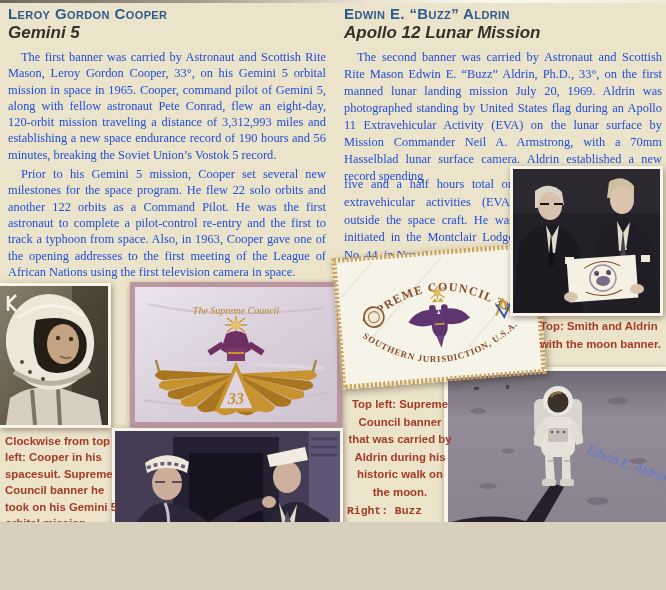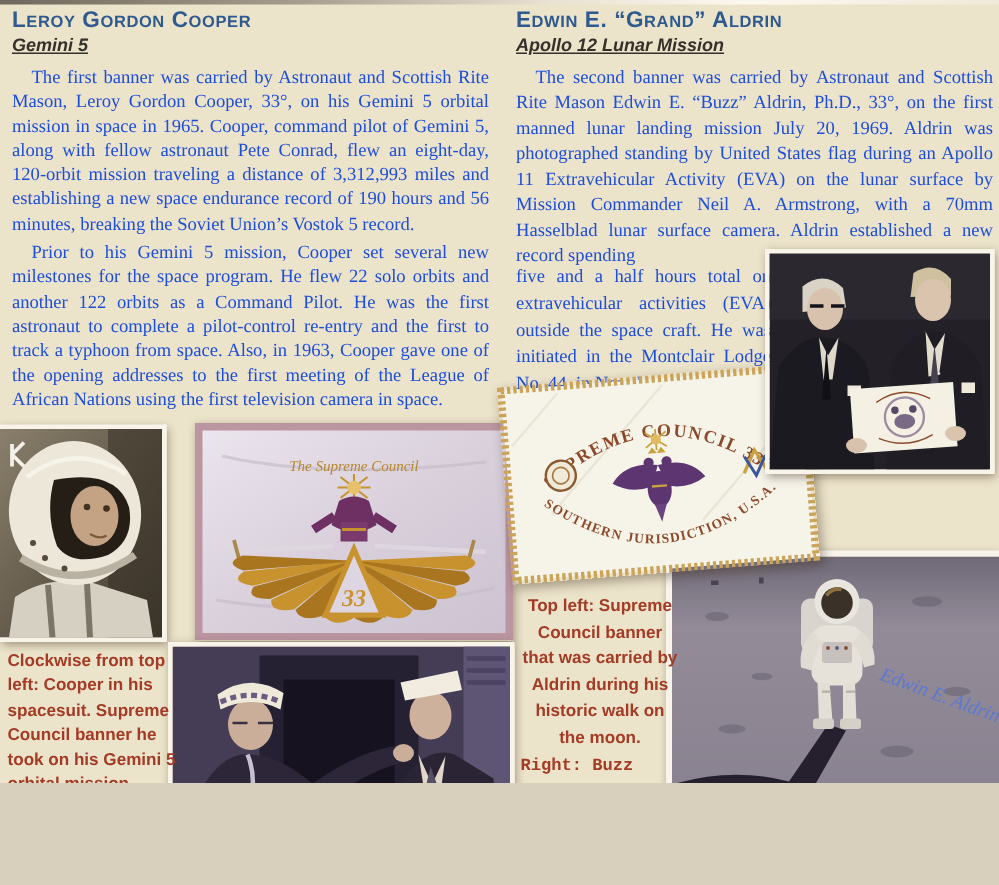--- a/index.html
+++ b/index.html
@@ -3,21 +3,21 @@
 <meta charset="utf-8">
 <style>
   html,body{margin:0;padding:0;background:#d8d0bd;}
   #page{position:relative;width:666px;height:522px;background:#ece3cb;overflow:hidden;
         font-family:"Liberation Serif",serif;}
   .scan-edge{position:absolute;left:0;top:0;width:666px;height:3px;
         background:linear-gradient(90deg,#6f685c,#a59d8d 30%,#e9e2d2 55%,#fbf8ef 75%,#efe9d9);}
   .sec-title{margin:0;font-family:"Liberation Sans",sans-serif;font-weight:bold;
         font-variant:small-caps;font-size:15px;letter-spacing:.4px;color:#2e5a8e;}
   .sec-sub{margin:1px 0 6px;font-family:"Liberation Sans",sans-serif;font-weight:bold;
-        font-style:italic;font-size:12px;color:#35302a;text-decoration:underline;}
+        font-style:italic;font-size:17px;color:#35302a;}
   .body-p{margin:0 0 3px;font-size:12.4px;line-height:16.3px;text-align:justify;
         color:#1d4ed8;text-indent:13px;}
   .right-col .body-p{line-height:17px;}
   .noindent{text-indent:0;}
   .col{position:absolute;}
   #left-text{left:8px;top:5px;width:318px;}
   #right-text{left:344px;top:5px;width:318px;}
   #right-narrow{left:344px;top:166px;width:170px;}
   #right-narrow .body-p{line-height:17.8px;margin-top:10px;}
   .caption{position:absolute;font-family:"Liberation Sans",sans-serif;font-weight:bold;
@@ -44,21 +44,21 @@
   <div class="scan-edge"></div>
 
   <div class="col" id="left-text">
     <h1 class="sec-title">Leroy Gordon Cooper</h1>
     <h2 class="sec-sub">Gemini 5</h2>
     <p class="body-p">The first banner was carried by Astronaut and Scottish Rite Mason, Leroy Gordon Cooper, 33°, on his Gemini 5 orbital mission in space in 1965. Cooper, command pilot of Gemini 5, along with fellow astronaut Pete Conrad, flew an eight-day, 120-orbit mission traveling a distance of 3,312,993 miles and establishing a new space endurance record of 190 hours and 56 minutes, breaking the Soviet Union’s Vostok 5 record.</p>
     <p class="body-p">Prior to his Gemini 5 mission, Cooper set several new milestones for the space program. He flew 22 solo orbits and another 122 orbits as a Command Pilot. He was the first astronaut to complete a pilot-control re-entry and the first to track a typhoon from space. Also, in 1963, Cooper gave one of the opening addresses to the first meeting of the League of African Nations using the first television camera in space.</p>
   </div>
 
   <div class="col right-col" id="right-text">
-    <h1 class="sec-title">Edwin E. “Grand” Aldrin</h1>
+    <h1 class="sec-title">Edwin E. “Buzz” Aldrin</h1>
     <h2 class="sec-sub">Apollo 12 Lunar Mission</h2>
     <p class="body-p">The second banner was carried by Astronaut and Scottish Rite Mason Edwin E. “Buzz” Aldrin, Ph.D., 33°, on the first manned lunar landing mission July 20, 1969. Aldrin was photographed standing by United States flag during an Apollo 11 Extravehicular Activity (EVA) on the lunar surface by Mission Commander Neil A. Armstrong, with a 70mm Hasselblad lunar surface camera. Aldrin established a new record spending</p>
   </div>
   <div class="col" id="right-narrow">
     <p class="body-p noindent">five and a half hours total on extravehicular activities (EVA) outside the space craft. He was initiated in the Montclair Lodge No. 44, in New Jersey.</p>
   </div>
 
   <div class="photo framed" id="photo-cooper">
     <svg width="108" height="139" viewBox="0 0 108 139">
       <defs>
@@ -204,20 +204,21 @@
         <ellipse cx="90" cy="112" rx="7" ry="5" fill="#7a6a85"></ellipse>
         <circle cx="84" cy="104" r="2.5" fill="#564868"></circle>
           <circle cx="96" cy="104" r="2.5" fill="#564868"></circle>
         <path d="M72,98 q18,-11 36,0 M72,122 q18,9 36,0" stroke="#8d4a2a" stroke-width="1" fill="none"></path>
       </g>
       <ellipse cx="58" cy="128" rx="7" ry="5" fill="#d9c2ad"></ellipse>
       <ellipse cx="124" cy="120" rx="7" ry="5" fill="#dbc4ae"></ellipse>
     </svg>
   </div>
 
+  <div class="caption" id="caption-top-photo">Top: Smith and Aldrin with the moon banner.</div>
 
   <div class="photo" id="photo-banner2">
     <svg width="206" height="132" viewBox="0 0 206 132">
       <rect x="2.5" y="2.5" width="201" height="127" fill="#f6f3e9" stroke="#c9a45a" stroke-width="5" stroke-dasharray="2.2,2"></rect>
       <rect x="7" y="7" width="192" height="118" fill="#f6f3e9"></rect>
       <path d="M40,7 L7,40 M110,7 L30,87 M199,30 L130,99" stroke="#e9e4d4" stroke-width="1.5" fill="none"></path>
       <defs>
         <path id="arcT" d="M 28,72 Q 103,10 178,72"></path>
         <path id="arcB" d="M 26,82 Q 103,142 180,82"></path>
       </defs>

